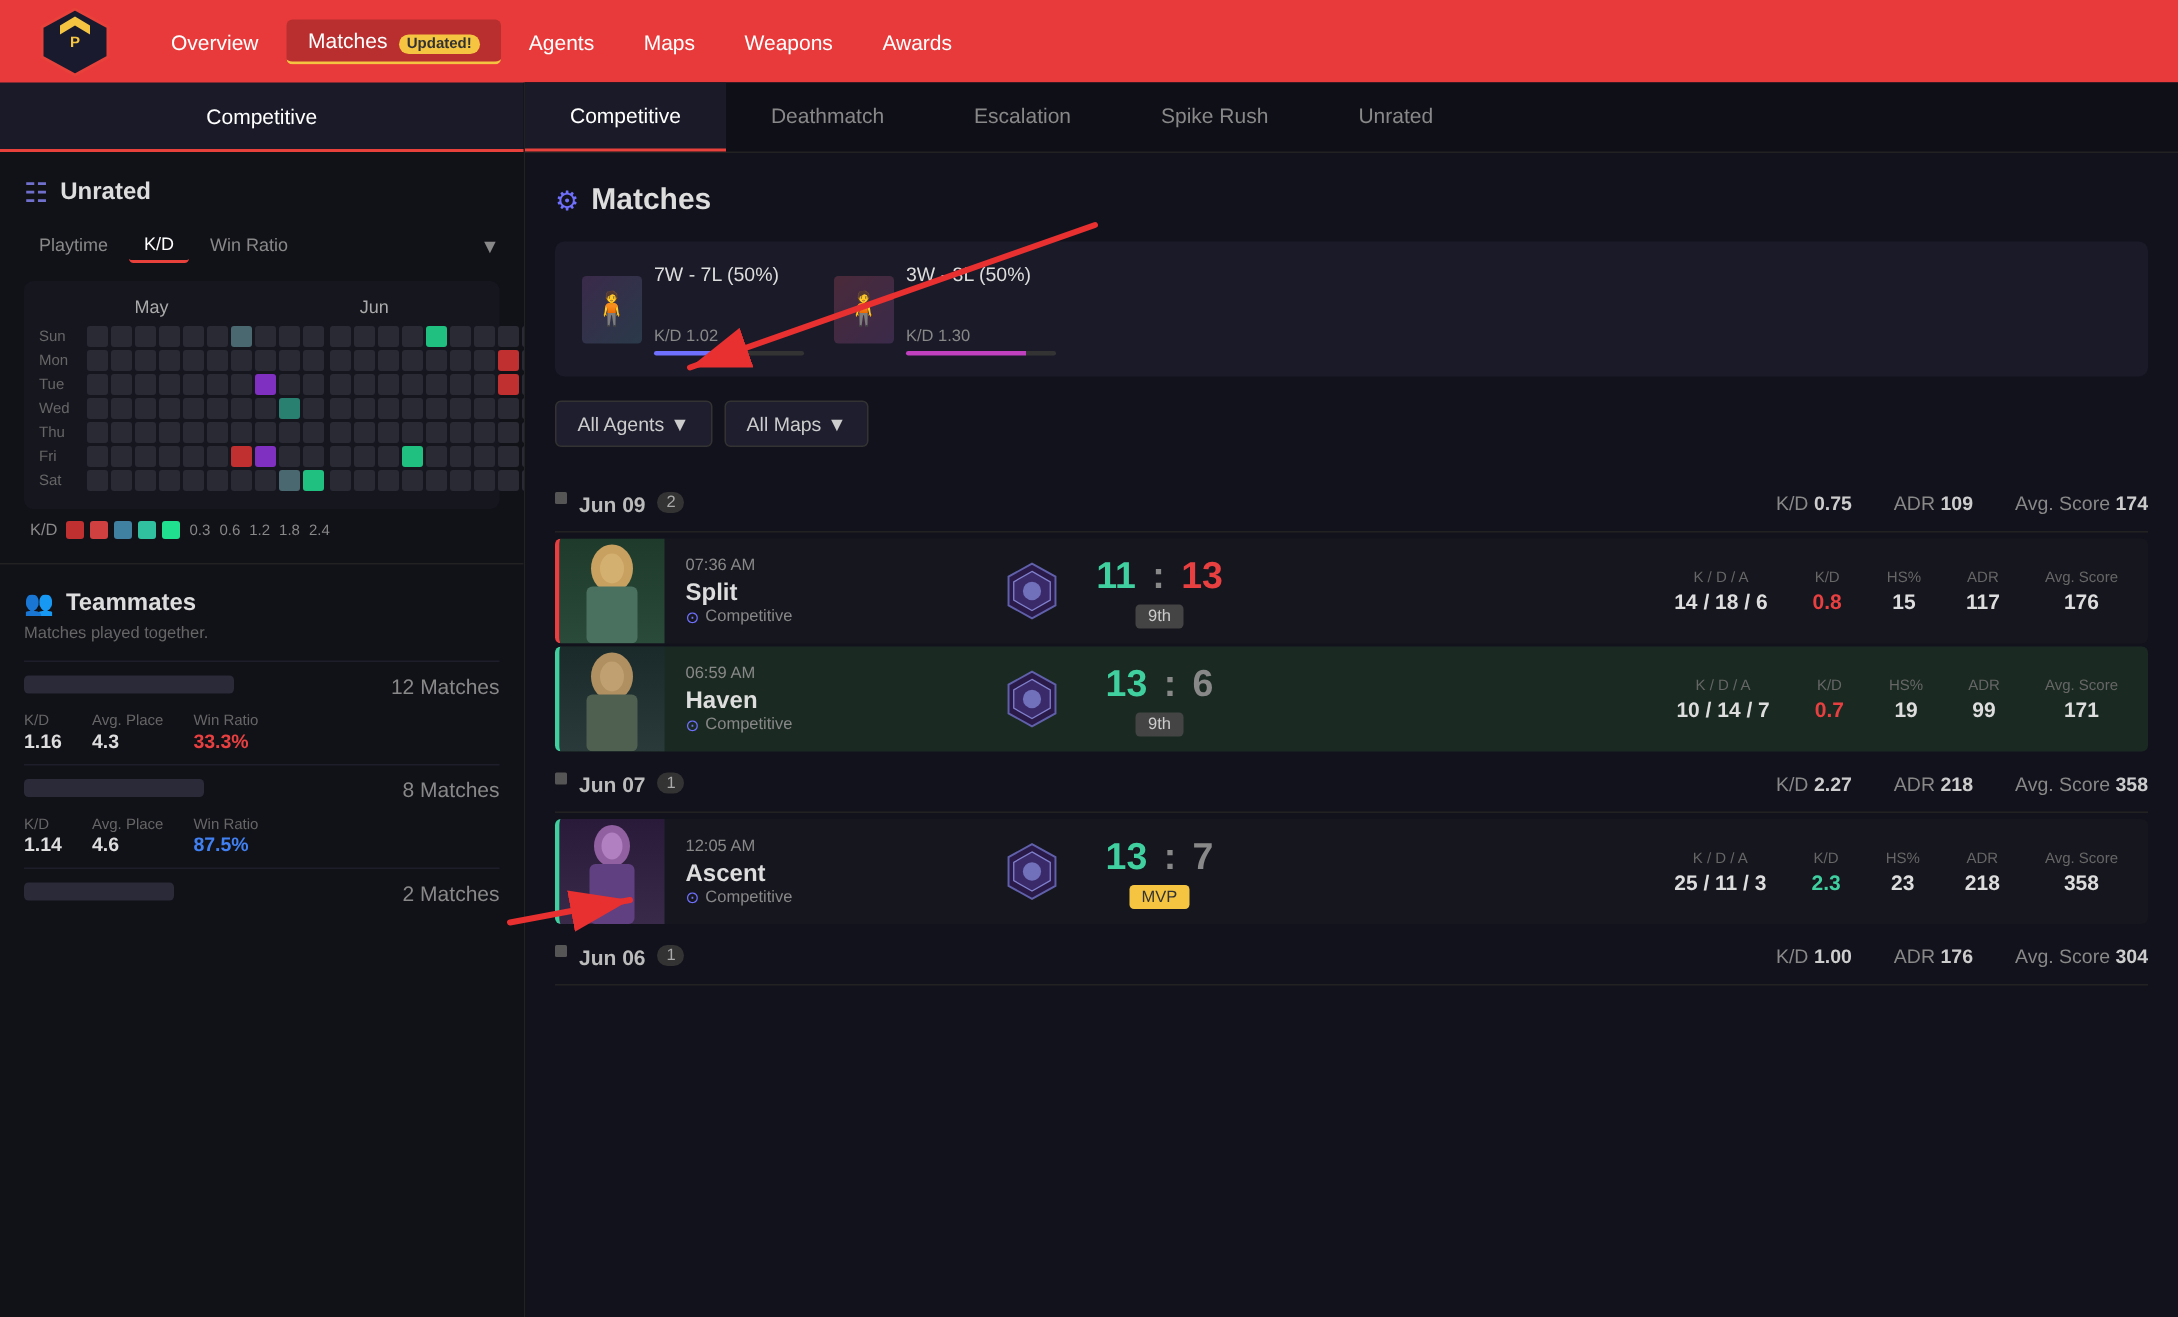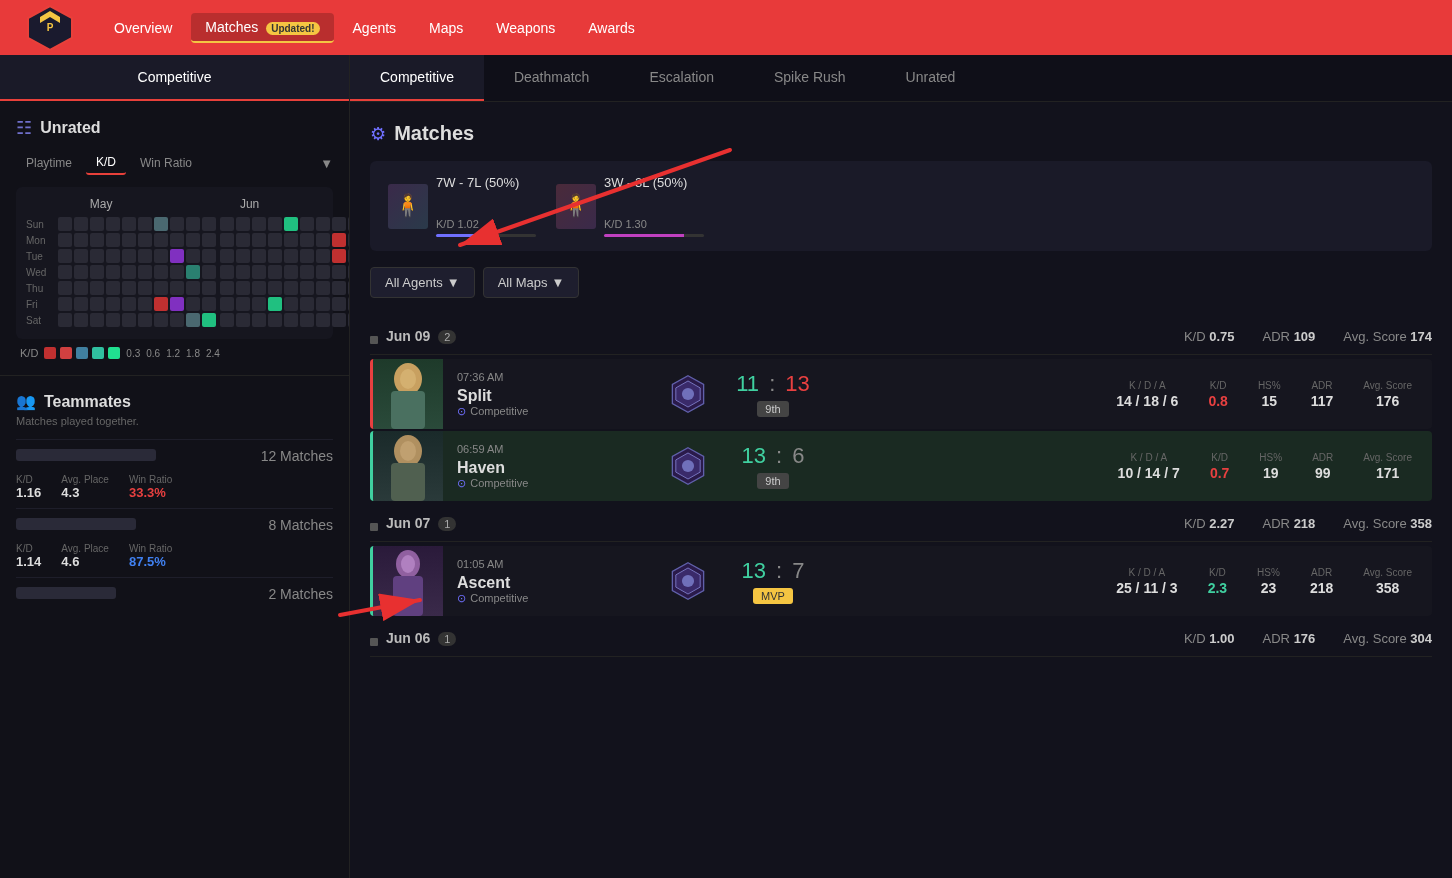--- a/index.html
+++ b/index.html
@@ -89,42 +89,42 @@
     .player-info { }
     .player-wl { font-size: 13px; color: #ddd; }
     .player-kd { font-size: 11px; color: #888; margin-top: 28px; }
     .player-bar { height: 3px; background: linear-gradient(to right, #7070ff 60%, #333 60%); margin-top: 4px; width: 100px; border-radius: 2px; }
     .player-bar2 { height: 3px; background: linear-gradient(to right, #c040c0 80%, #333 80%); margin-top: 4px; width: 100px; border-radius: 2px; }
 
     .filter-row { display: flex; gap: 8px; margin-bottom: 20px; }
     .filter-btn { background: #1e1e2e; border: 1px solid #333; color: #ccc; padding: 7px 14px; border-radius: 4px; cursor: pointer; font-size: 13px; display: flex; align-items: center; gap: 4px; }
 
     .date-group { margin-bottom: 4px; }
-    .date-header { display: flex; align-items: flex-end; gap: 8px; padding: 10px 0; border-bottom: 1px solid #222; margin-bottom: 4px; }
+    .date-header { display: flex; align-items: flex-start; gap: 8px; padding: 10px 0; border-bottom: 1px solid #222; margin-bottom: 4px; }
     .date-indicator { width: 8px; height: 8px; background: #555; border-radius: 1px; }
     .date-label { font-size: 14px; color: #bbb; font-weight: 600; }
     .date-count { background: #333; color: #aaa; font-size: 11px; padding: 1px 6px; border-radius: 8px; }
     .date-stats { margin-left: auto; display: flex; gap: 28px; font-size: 13px; color: #888; }
     .date-stats strong { color: #ccc; }
 
     .match-row { display: flex; align-items: center; background: #16161f; border-radius: 4px; margin-bottom: 2px; overflow: hidden; cursor: pointer; border-left: 3px solid transparent; }
     .match-row.win { border-left-color: #40d0a0; }
     .match-row.loss { border-left-color: #e84040; }
 
     .match-agent { width: 70px; height: 70px; overflow: hidden; background: #222; flex-shrink: 0; }
     .match-info { padding: 8px 14px; flex: 0 0 220px; }
     .match-map { font-size: 16px; color: #ddd; font-weight: 600; }
     .match-time { font-size: 11px; color: #888; margin-bottom: 4px; }
     .match-mode-row { display: flex; align-items: center; gap: 4px; font-size: 11px; color: #888; }
 
     .match-rank-icon { width: 50px; height: 50px; display: flex; align-items: center; justify-content: center; flex-shrink: 0; }
     .rank-hex { width: 40px; height: 40px; }
 
     .match-score { text-align: center; flex: 0 0 120px; }
-    .score-nums { font-size: 22px; font-weight: normal; }
+    .score-nums { font-size: 25px; font-weight: bold; }
     .score-win { color: #40d0a0; }
     .score-loss { color: #e84040; }
     .score-sep { color: #888; margin: 0 4px; }
     .score-badge { font-size: 11px; padding: 2px 8px; border-radius: 3px; background: #444; color: #ccc; margin-top: 4px; display: inline-block; }
     .score-badge.mvp { background: #f5c542; color: #333; }
 
     .match-kda { flex: 1; display: flex; justify-content: flex-end; align-items: center; gap: 30px; padding-right: 20px; }
     .kda-group { text-align: center; }
     .kda-label { font-size: 10px; color: #666; margin-bottom: 2px; }
     .kda-val { font-size: 14px; font-weight: bold; color: #ddd; }
@@ -659,21 +659,21 @@
           <div class="match-agent" style="background: linear-gradient(180deg, #2a1a3a, #3a2a4a);">
             <div style="width:100%;height:100%;display:flex;align-items:flex-end;justify-content:center;overflow:hidden;">
               <svg viewBox="0 0 70 70" width="70" height="70">
                 <ellipse cx="35" cy="18" rx="12" ry="14" fill="#9060a0"></ellipse>
                 <rect x="20" y="30" width="30" height="40" rx="4" fill="#604080"></rect>
                 <ellipse cx="35" cy="18" rx="7" ry="9" fill="#b080c0"></ellipse>
               </svg>
             </div>
           </div>
           <div class="match-info">
-            <div class="match-time">01:05 AM</div>
+            <div class="match-time">12:05 AM</div>
             <div class="match-map">Ascent</div>
             <div class="match-mode-row">
               <span style="color:#7070ff;">⊙</span>
               <span>Competitive</span>
             </div>
           </div>
           <div class="match-rank-icon">
             <svg viewBox="0 0 40 46" width="40" height="46" class="rank-hex">
               <polygon points="20,2 38,12 38,34 20,44 2,34 2,12" fill="#2a1a4a" stroke="#6060aa" stroke-width="1.5"></polygon>
               <polygon points="20,8 34,16 34,30 20,38 6,30 6,16" fill="#3a2a6a" stroke="#8080cc" stroke-width="1"></polygon>

